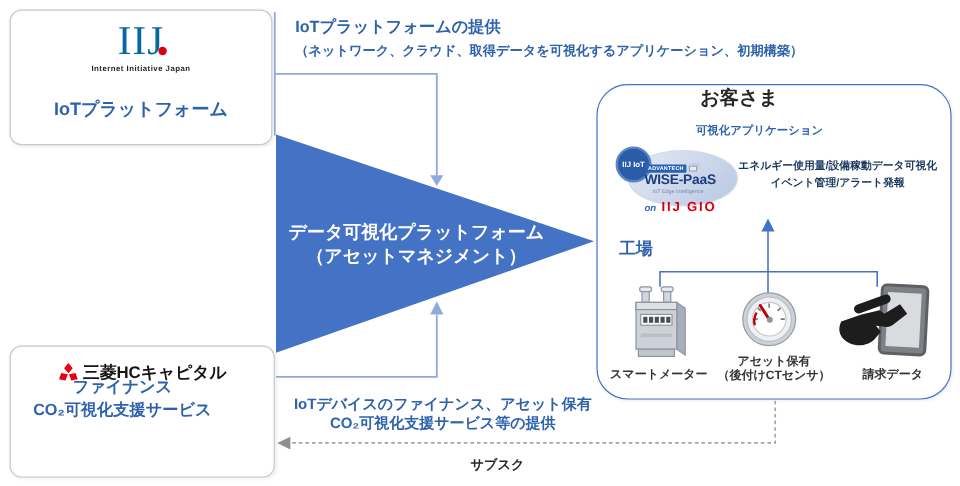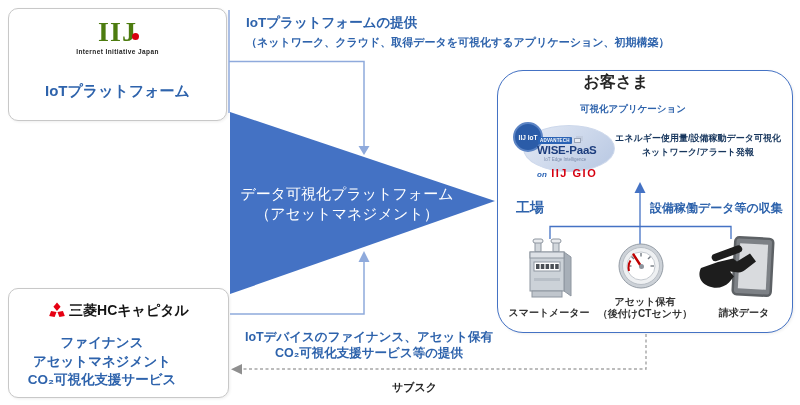--- a/index.html
+++ b/index.html
@@ -15,22 +15,22 @@
   .z3{z-index:3}
   svg.overlay{position:absolute;left:0;top:0;z-index:2;pointer-events:none}
 
   
   #box-iij{left:8px;top:8px;width:219px;height:113px}
   #box-mhc{left:8px;top:288px;width:221px;height:110px}
   #box-customer{left:497px;top:70px;width:296px;height:263px;border:1.5px solid #4472C4;border-radius:26px}
 
   
   .iij-word-wrap{position:relative;display:inline-block}
-  .iij-word{font-family:"Liberation Serif","DejaVu Serif",serif;font-weight:bold;font-size:28px;
-            letter-spacing:1px;color:#4d7c0f;line-height:1}
+  .iij-word{font-family:"Liberation Serif","DejaVu Serif",serif;font-weight:normal;font-size:34px;
+            letter-spacing:1px;color:#0369a1;line-height:1}
   .iij-dot{position:absolute;right:-2px;bottom:6px;width:7px;height:7px;background:#d8000f;border-radius:50%}
   .iij-sub{font-size:6.5px;font-weight:bold;color:#1c1c1c;letter-spacing:.4px;margin-top:2px}
 
   
   .mhc-row{display:flex;align-items:center;justify-content:center;gap:3px}
   .mhc-name{font-size:14px;font-weight:bold;color:#141414}
   .mhc-services{font-size:13.5px;line-height:18.5px}
 
   
   .cust-title{font-size:16px;font-weight:bold;color:#262626}
@@ -90,21 +90,21 @@
       <span class="iij-word">IIJ</span>
       <span class="iij-dot"></span>
     </span>
     <div class="iij-sub">Internet Initiative Japan</div>
   </div>
   <div class="abs z3 center blue" style="left:8px;top:82px;width:219px;font-size:15px">IoTプラットフォーム</div>
 
   <div class="abs z3 blue" style="left:246px;top:14px;font-size:13.5px">IoTプラットフォームの提供</div>
   <div class="abs z3 blue" style="left:246px;top:35px;font-size:11px">（ネットワーク、クラウド、取得データを可視化するアプリケーション、初期構築）</div>
 
-  <div class="abs center" style="left:236px;top:184px;width:222px;z-index:3;color:#fff;font-weight:normal;font-size:15px;line-height:19.5px">
+  <div class="abs center" style="left:236px;top:184px;width:222px;z-index:3;color:#fff;font-weight:bold;font-size:15px;line-height:19.5px">
     <div>データ可視化プラットフォーム</div>
     <div>（アセットマネジメント）</div>
   </div>
 
   <div class="abs z3 center cust-title" style="left:468px;top:72px;width:296px">お客さま</div>
   <div class="abs z3 center blue app-label" style="left:497px;top:103px;width:272px">可視化アプリケーション</div>
 
   <div class="abs z3" style="left:510px;top:110px;width:112px;height:72px">
     <div class="wise-ellipse"></div>
     <div class="iij-iot-circle">IIJ IoT</div>
@@ -115,25 +115,24 @@
     <div class="wise-name">WISE-PaaS</div>
     <div class="wise-sub">IoT Edge Intelligence</div>
     <div class="gio-row">
       <span class="gio-on">on</span>
       <span class="gio-name">IIJ GIO</span>
     </div>
   </div>
 
   <div class="abs z3 center navy feat" style="left:608px;top:132px;width:180px">
     <div>エネルギー使用量/設備稼動データ可視化</div>
-    <div>ネットワーク/アラート発報</div>
+    <div>イベント管理/アラート発報</div>
   </div>
 
   <div class="abs z3 blue" style="left:516px;top:199px;font-size:14px">工場</div>
-  <div class="abs z3 blue" style="left:650px;top:200px;font-size:12px">設備稼働データ等の収集</div>
 
   <span class="abs z3" style="left:524px;top:238px">
     <svg width="52" height="62" viewBox="0 0 52 62">
       <g stroke="#8e96a0" stroke-width="1" fill="#d2d7dc">
         <rect x="11" y="4" width="6" height="10" rx="1"></rect>
           <rect x="29" y="4" width="6" height="10" rx="1"></rect>
         <rect x="9" y="1" width="10" height="4" rx="2" fill="#e9ebee"></rect>
           <rect x="27" y="1" width="10" height="4" rx="2" fill="#e9ebee"></rect>
       </g>
       <polygon points="40,14 47,19 47,58 40,53" fill="#a7afb8" stroke="#8e96a0"></polygon>
@@ -195,23 +194,22 @@
       <svg width="18" height="18" viewBox="0 0 18 18">
         <g fill="#E60012" transform="translate(9,9.6)">
           <polygon points="0,-9 3.6,-4.8 0,-0.6 -3.6,-4.8"></polygon>
           <polygon points="0,-9 3.6,-4.8 0,-0.6 -3.6,-4.8" transform="rotate(120)"></polygon>
           <polygon points="0,-9 3.6,-4.8 0,-0.6 -3.6,-4.8" transform="rotate(240)"></polygon>
         </g>
       </svg>
     </span>
     <span class="mhc-name">三菱HCキャピタル</span>
   </div>
-  <div class="abs z3 center blue mhc-services" style="left:8px;top:334px;width:188px">
+  <div class="abs z3 center blue mhc-services" style="left:8px;top:314px;width:188px">
     <div>ファイナンス</div>
-    <div>アセットマネジメント</div>
     <div>CO₂可視化支援サービス</div>
   </div>
 
   <div class="abs z3 center blue" style="left:234px;top:329px;width:270px;font-size:12.5px;line-height:16px">
     <div>IoTデバイスのファイナンス、アセット保有</div>
     <div>CO₂可視化支援サービス等の提供</div>
   </div>
   <div class="abs z3" style="left:392px;top:380px;font-size:11px;font-weight:bold;color:#262626">サブスク</div>
 
 </div>

